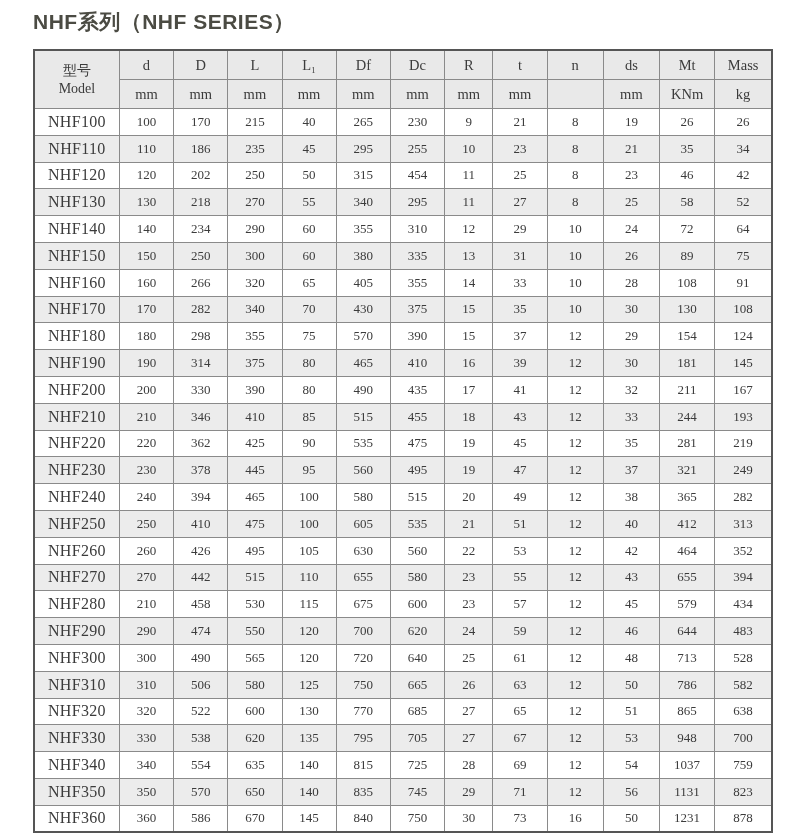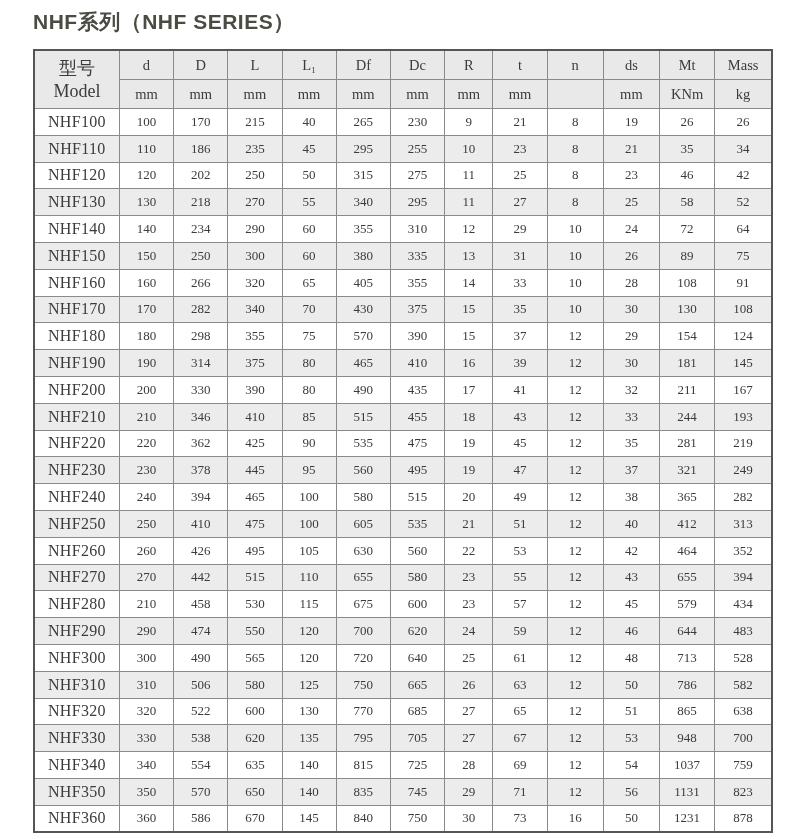--- a/index.html
+++ b/index.html
@@ -41,21 +41,21 @@
     color: #3b3b3b;
     overflow: hidden;
     white-space: nowrap;
   }
   .spec-table thead th {
     background: #e9e9e9;
     font-size: 14.5px;
     height: 28px;
   }
   .spec-table thead th.model-th {
-    font-size: 18px;
+    font-size: 14px;
     line-height: 1.25;
   }
   .spec-table tbody th.model-cell {
     font-size: 16px;
     letter-spacing: 0.3px;
   }
   .spec-table tbody td {
     font-size: 13px;
   }
   .spec-table tbody tr {
@@ -158,21 +158,21 @@
           <td class="value-cell">35</td>
           <td class="value-cell">34</td>
         </tr>
         <tr>
           <th class="model-cell">NHF120</th>
           <td class="value-cell">120</td>
           <td class="value-cell">202</td>
           <td class="value-cell">250</td>
           <td class="value-cell">50</td>
           <td class="value-cell">315</td>
-          <td class="value-cell">275</td>
+          <td class="value-cell">454</td>
           <td class="value-cell">11</td>
           <td class="value-cell">25</td>
           <td class="value-cell">8</td>
           <td class="value-cell">23</td>
           <td class="value-cell">46</td>
           <td class="value-cell">42</td>
         </tr>
         <tr>
           <th class="model-cell">NHF130</th>
           <td class="value-cell">130</td>

